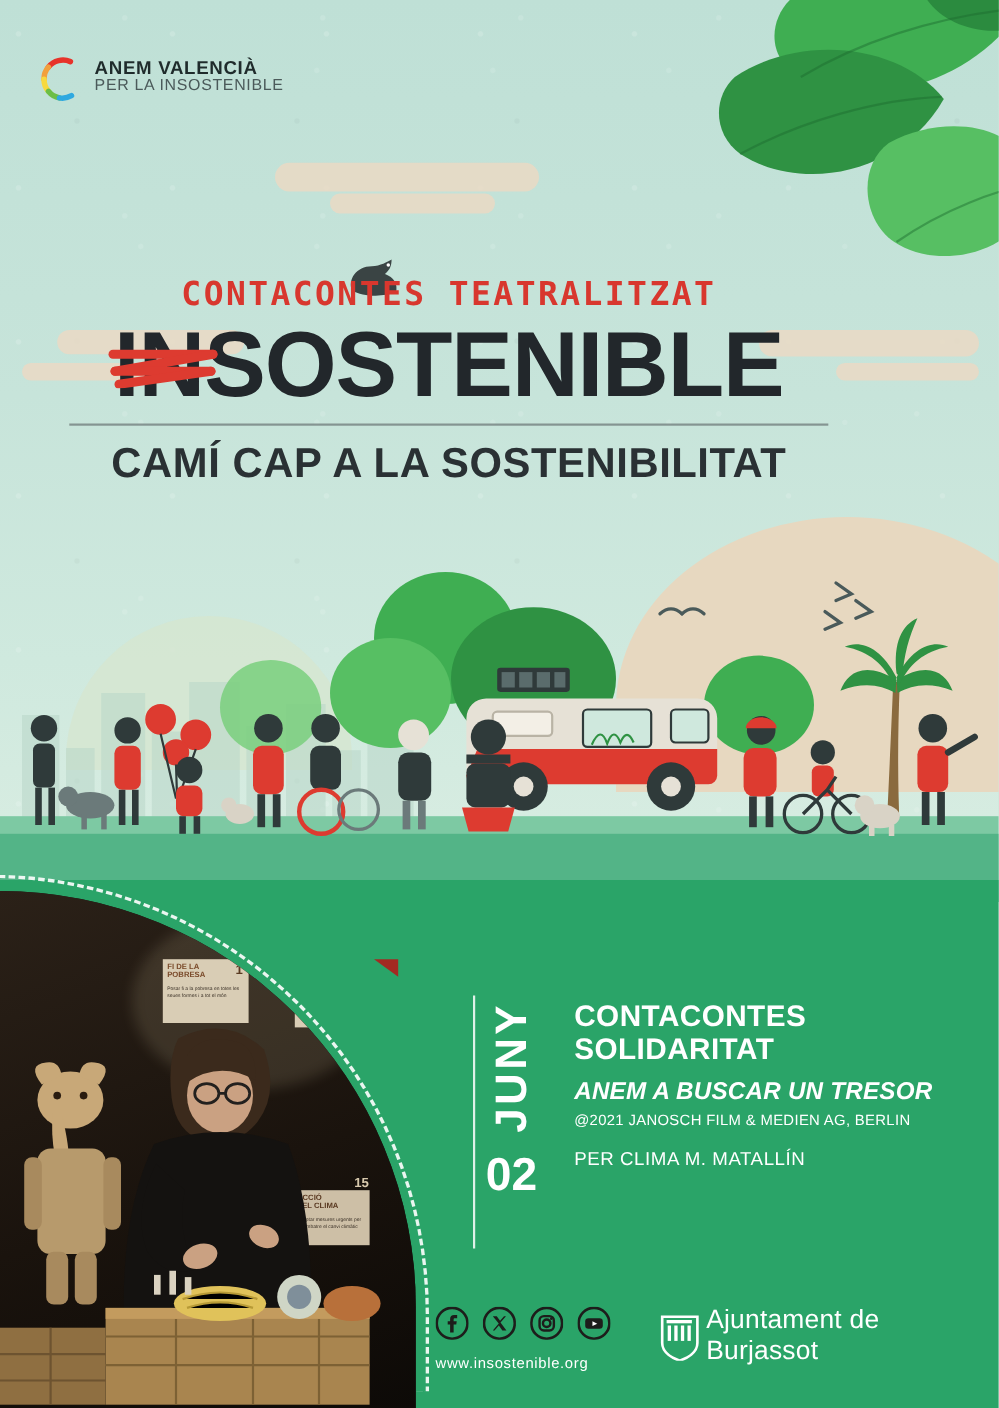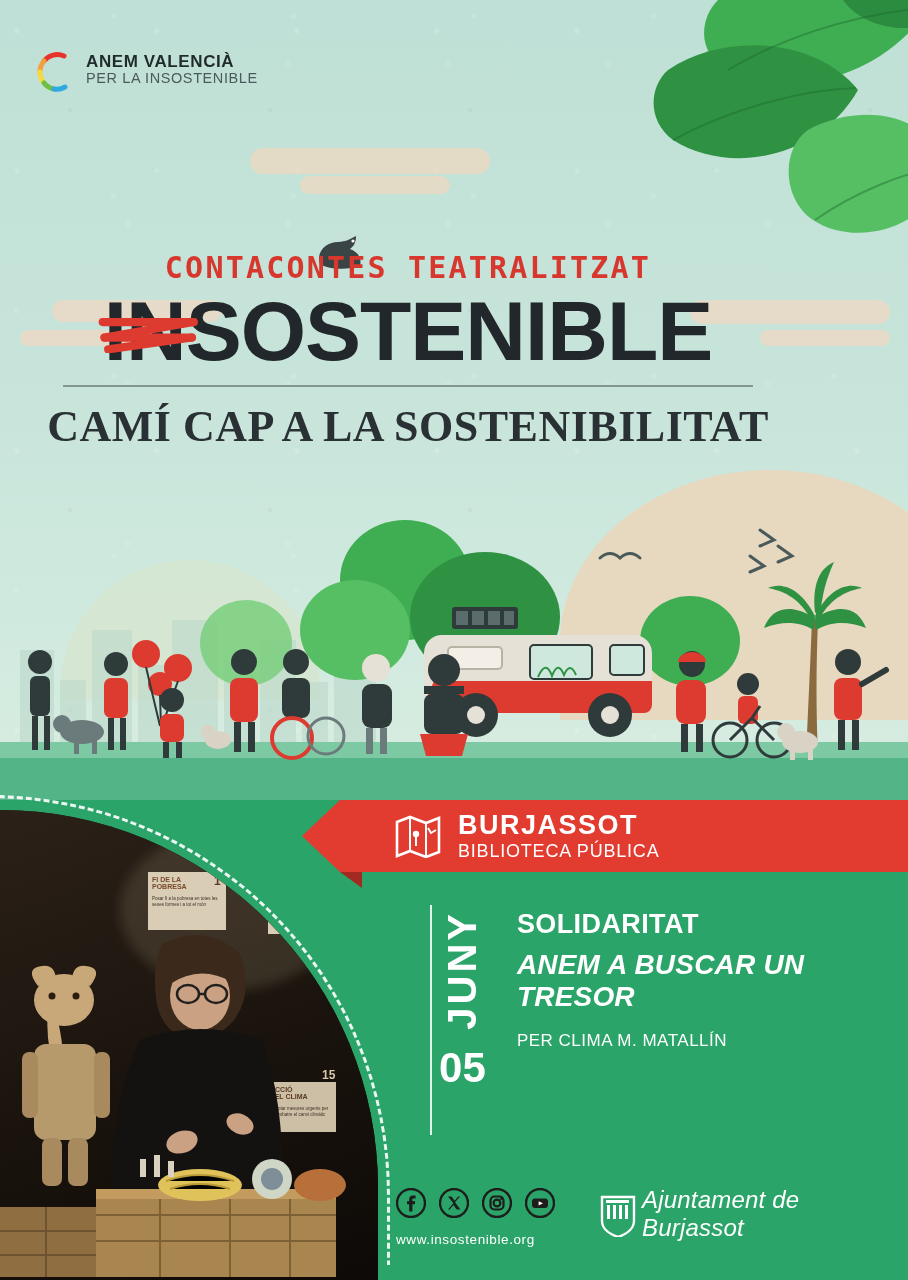--- a/index.html
+++ b/index.html
@@ -100,21 +100,21 @@
   .bigtitle {
     position:relative; display:inline-block;
     font-size:84px; font-weight:800; color:#22272b; letter-spacing:-1px;
     line-height:1.02; margin-top:4px;
   }
   .strike {
     position:absolute; left:-10px; top:24px; width:112px; height:40px;
     pointer-events:none;
   }
   .rule { width:690px; height:2px; background:#6d7a7a; margin:10px auto 0; opacity:.75;}
-  .subtitle { font-size:44px; font-weight:600; color:#2a3134; letter-spacing:.5px; margin-top:14px;font-family:Liberation Serif, serif;}
+  .subtitle { font-size:38px; font-weight:600; color:#2a3134; letter-spacing:.5px; margin-top:14px;}
 
   .pigeon { position:absolute; left:310px; top:232px; width:60px; height:40px;}
 
   
   .ribbon {
     position:absolute; left:340px; top:800px; width:568px; height:72px;
     background:#e23b30;
     display:flex; align-items:center; gap:16px; padding-left:54px;
     color:#fff;
   }
@@ -135,31 +135,31 @@
   .event { position:absolute; left:430px; top:905px; width:470px; color:#ffffff; display:flex; gap:22px;}
   .datecol { width:70px; position:relative; display:flex; flex-direction:column; align-items:center; }
   .vline { position:absolute; left:0; top:0; width:2px; height:230px; background:#ffffff; opacity:.85;}
   .month {
     writing-mode: vertical-rl; text-orientation: mixed; transform: rotate(180deg);
     font-size:40px; font-weight:800; letter-spacing:3px; margin-top:6px;
   }
   .day { font-size:42px; font-weight:800; margin-top:14px;}
   .infocol { padding-top:4px; }
   .ev-title { font-size:27px; font-weight:700; line-height:1.12; letter-spacing:.4px;}
-  .ev-work { font-size:28px; font-weight:700; font-style:italic; margin-top:10px; letter-spacing:.2px;}
+  .ev-work { font-size:22px; font-weight:700; font-style:italic; margin-top:10px; letter-spacing:.2px;}
   .ev-credit { font-size:13.5px; font-weight:400; margin-top:6px; letter-spacing:.3px;}
   .ev-hour { font-size:17px; margin-top:20px; letter-spacing:.5px;}
   .ev-aud { font-size:17px; margin-top:22px; letter-spacing:.5px;}
   .ev-by { font-size:17px; margin-top:18px; letter-spacing:.5px;}
 
   
   .social { position:absolute; left:396px; top:1188px; display:flex; gap:13px; align-items:center;}
   .sic { width:30px; height:30px; }
   .weburl { position:absolute; left:396px; top:1232px; font-size:13.5px; color:#fff; letter-spacing:.6px;}
-  .ayto { position:absolute; left:598px; top:1186px; display:flex; align-items:center; gap:4px; color:#fff;font-style:italic;}
+  .ayto { position:absolute; left:598px; top:1186px; display:flex; align-items:center; gap:4px; color:#fff;}
   .ayto-name { font-size:24px; letter-spacing:.2px;}
   .shield { width:40px; height:46px;}
 
   
   .photo {
     position:absolute; left:0; top:810px; width:378px; height:470px;
     background:#171310; overflow:hidden;
     border-radius: 0 380px 0 0;
   }
   .ph-bg { position:absolute; inset:0; background:linear-gradient(160deg,#2b2118 0%, #1a130d 55%, #0d0a07 100%); }
@@ -476,44 +476,33 @@
         <circle cx="272" cy="24" r="11" fill="#7f8f9a"></circle>
       <ellipse cx="320" cy="30" rx="26" ry="16" fill="#b8703a"></ellipse>
       <g fill="#dad2c0">
           <rect x="140" y="4" width="6" height="18"></rect>
           <rect x="154" y="0" width="6" height="22"></rect>
           <rect x="168" y="6" width="6" height="16"></rect>
         </g>
     </svg>
   </div>
 
-  <div class="ribbon">
-    <svg class="map-icon" viewBox="0 0 48 44">
-      <path d="M3 8 L16 3 L32 9 L45 4 L45 38 L32 43 L16 37 L3 42 Z" fill="none" stroke="#fff" stroke-width="2.6"></path>
-      <path d="M16 3 V37 M32 9 V43" stroke="#fff" stroke-width="2"></path>
-      <circle cx="22" cy="20" r="3.2" fill="#fff"></circle>
-      <path d="M22 23 L22 32" stroke="#fff" stroke-width="2"></path>
-      <path d="M34 14 l3 5 l5 -3" stroke="#fff" stroke-width="2" fill="none"></path>
-    </svg>
-    <div>
-      <div class="ribbon-txt1">BURJASSOT</div>
-      <div class="ribbon-txt2">BIBLIOTECA PÚBLICA</div>
-    </div>
-  </div>
   <div class="ribbon-tail"></div>
 
   <div class="event">
     <div class="datecol">
       <div class="vline"></div>
       <div class="month">JUNY</div>
-      <div class="day">05</div>
+      <div class="day">02</div>
     </div>
     <div class="infocol">
+      <div class="ev-title">CONTACONTES</div>
       <div class="ev-title">SOLIDARITAT</div>
       <div class="ev-work">ANEM A BUSCAR UN TRESOR</div>
+      <div class="ev-credit">@2021 JANOSCH FILM &amp; MEDIEN AG, BERLIN</div>
       <div class="ev-by">PER CLIMA M. MATALLÍN</div>
     </div>
   </div>
 
   <div class="social">
     <svg class="sic" viewBox="0 0 30 30">
       <circle cx="15" cy="15" r="14" fill="none" stroke="#1d1d1b" stroke-width="2.4"></circle>
       <path d="M17.6 10.5h2V7.4h-2.8c-2.3 0-3.6 1.4-3.6 3.7v2.1H11v3h2.2v7.2h3.2v-7.2h2.4l.4-3h-2.8v-1.6c0-.8.3-1.1 1.2-1.1z" fill="#1d1d1b"></path>
     </svg>
     <svg class="sic" viewBox="0 0 30 30">

